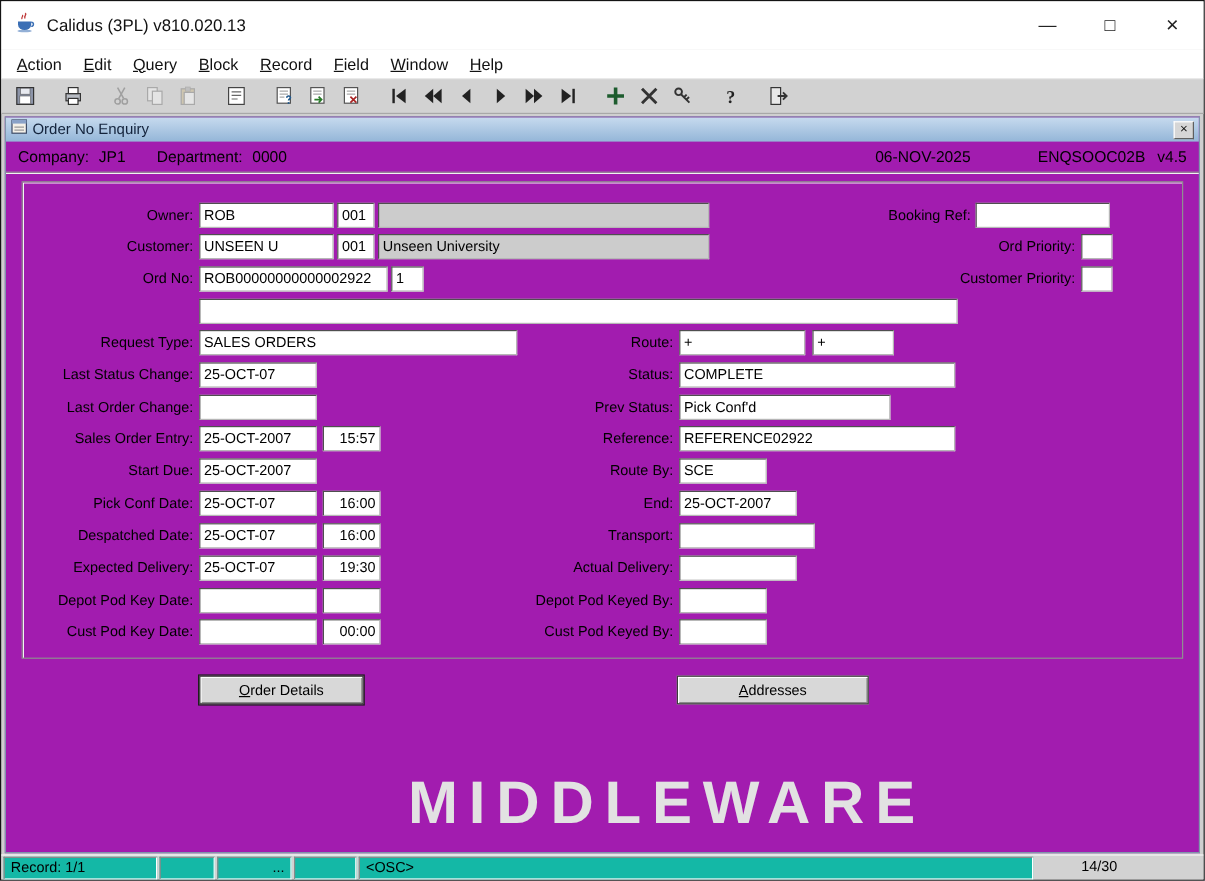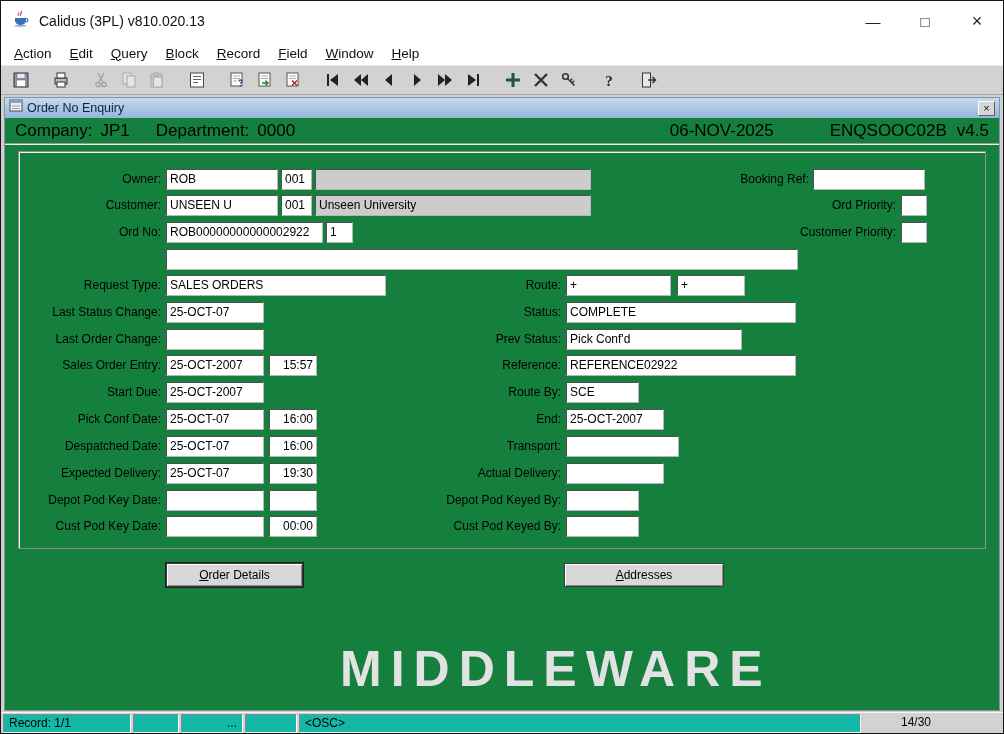--- a/index.html
+++ b/index.html
@@ -16,26 +16,26 @@
   .menubar { position:absolute; left:0; top:40px; width:100%; height:24px; background:#ffffff; display:flex; align-items:center; padding-left:4px; }
   .menu-item { font-size:13.5px; color:#111; padding:2px 9px; }
   .menu-item u { text-decoration:underline; }
 
   .toolbar { position:absolute; left:0; top:64px; width:100%; height:30px; background:#d2d2d2; border-top:1px solid #e9e9e9; border-bottom:1px solid #a8a8a8; display:flex; align-items:center; padding-left:6px; }
   .tb-btn { width:24px; height:24px; margin:0 2px; display:flex; align-items:center; justify-content:center; }
   .tb-btn.gap { margin-left:14px; }
   .tb-btn.disabled { opacity:.55; }
 
   
-  .mdi { position:absolute; left:3px; top:96px; width:996px; height:614px; border:1px solid #7f95ab; background:#15803d; }
+  .mdi { position:absolute; left:3px; top:96px; width:996px; height:614px; border:1px solid #7f95ab; background:#a21caf; }
   .mdi-titlebar { position:absolute; left:0; top:0; width:100%; height:20px; background:linear-gradient(#c6daee,#94b6d8); display:flex; align-items:center; padding:0 4px; }
   .mdi-titlebar .mdi-title { font-size:12.5px; color:#13233c; margin-left:4px; }
   .mdi-close { margin-left:auto; width:17px; height:15px; background:#d6d6d6; border:1px solid; border-color:#ffffff #5f5f5f #5f5f5f #ffffff; font-size:11px; line-height:12px; text-align:center; color:#111; }
 
-  .mdi-header { position:absolute; left:0; top:20px; width:100%; height:26px; display:flex; align-items:center; padding:0 10px; font-size:17px; color:#000; border-bottom:1px solid #979797; box-shadow:0 1px 0 #f2f2f2; }
+  .mdi-header { position:absolute; left:0; top:20px; width:100%; height:26px; display:flex; align-items:center; padding:0 10px; font-size:13px; color:#000; border-bottom:1px solid #979797; box-shadow:0 1px 0 #f2f2f2; }
   .hv { margin-left:8px; }
   .hl2 { margin-left:26px; }
   .hdr-right { margin-left:auto; display:flex; align-items:center; }
   .hdr-date { margin-right:56px; }
   .hdr-ver { margin-left:10px; }
 
   .form-frame { position:absolute; left:13px; top:53px; width:968px; height:398px; border:1px solid #8f8f8f; box-shadow:inset 1px 1px 0 #f3f3f3; }
 
   .lbl { position:absolute; height:21px; line-height:21px; font-size:12px; color:#000; text-align:right; white-space:nowrap; }
   .fld { position:absolute; height:21px; background:#ffffff; border:1px solid; border-color:#4f4f4f #b6b6b6 #b6b6b6 #4f4f4f; font-size:12px; line-height:18px; padding:0 3px; color:#000; overflow:hidden; white-space:nowrap; }
@@ -270,21 +270,21 @@
 
     <div class="fld" style="left:161px;top:97px;width:112px">UNSEEN U</div>
     <div class="fld" style="left:276px;top:97px;width:31px">001</div>
     <div class="fld ro" style="left:310px;top:97px;width:276px">Unseen University</div>
 
     <div class="fld" style="left:161px;top:124px;width:157px">ROB00000000000002922</div>
     <div class="fld" style="left:321px;top:124px;width:27px">1</div>
 
     <div class="fld" style="left:161px;top:151px;width:632px"></div>
 
-    <div class="fld" style="left:161px;top:177px;width:220px">SALES ORDERS</div>
+    <div class="fld" style="left:161px;top:177px;width:265px">SALES ORDERS</div>
 
     <div class="fld" style="left:161px;top:204px;width:98px">25-OCT-07</div>
     <div class="fld" style="left:161px;top:231px;width:98px"></div>
 
     <div class="fld" style="left:161px;top:257px;width:98px">25-OCT-2007</div>
     <div class="fld time" style="left:264px;top:257px;width:48px">15:57</div>
 
     <div class="fld" style="left:161px;top:284px;width:98px">25-OCT-2007</div>
 
     <div class="fld" style="left:161px;top:311px;width:98px">25-OCT-07</div>

